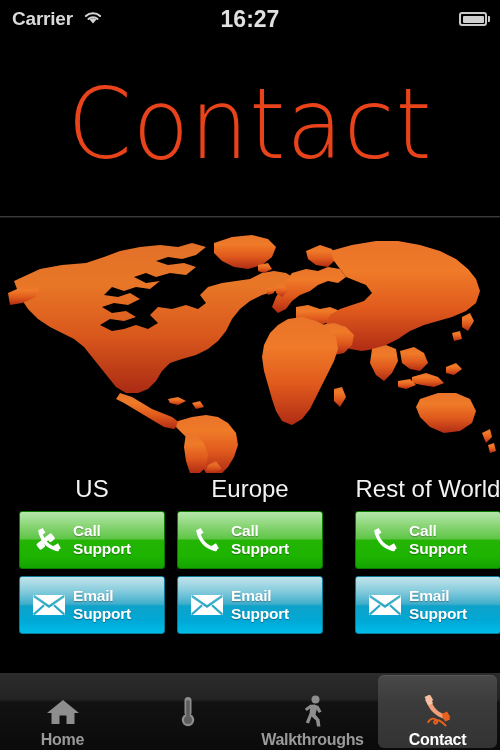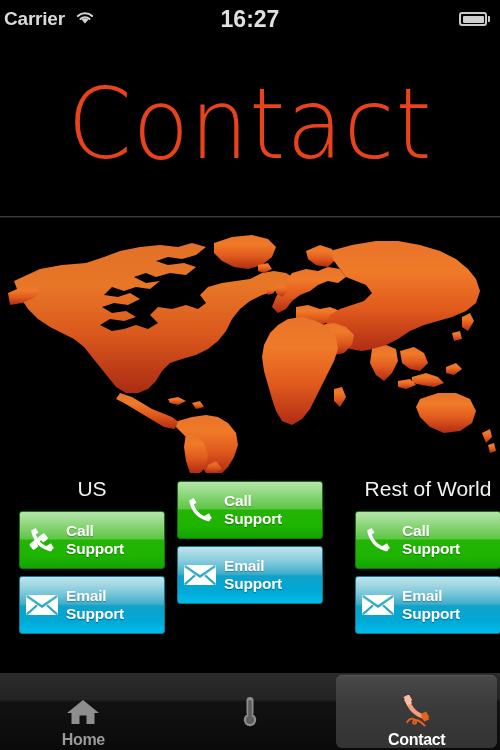--- a/index.html
+++ b/index.html
@@ -29,21 +29,21 @@
     width: 500px; height: 38px;
     background: #000;
     display: flex;
     align-items: center;
     color: #d8d8d8;
   }
   #status-left {
     display: flex;
     align-items: center;
     gap: 9px;
-    margin-left: 4px;
+    margin-left: 12px;
   }
   #carrier-label {
     font-size: 19px;
     font-weight: bold;
     color: #d9d9d9;
     letter-spacing: -0.2px;
   }
   #wifi-icon { display:block; }
   #status-time {
     position: absolute;
@@ -137,21 +137,21 @@
   }
   .region-col.c0 { left: 19px; }
   .region-col.c1 { left: 177px; }
   .region-col.c2 { left: 355px; }
 
   .region-label {
     height: 30px;
     line-height: 30px;
     text-align: center;
     color: #f2f2f2;
-    font-size: 21px;
+    font-size: 24px;
     font-family: "Liberation Sans", sans-serif;
     font-weight: normal;
     white-space: nowrap;
   }
 
   .support-btn {
     position: relative;
     display: block;
     width: 146px;
     height: 58px;
@@ -160,21 +160,21 @@
     box-sizing: border-box;
     overflow: hidden;
     cursor: pointer;
     box-shadow: 0 1px 2px rgba(0,0,0,0.8);
   }
   .support-btn .btn-inner {
     position: absolute;
     inset: 0;
     display: flex;
     align-items: center;
-    padding-left: 2px;
+    padding-left: 9px;
     box-sizing: border-box;
   }
   .btn-icon {
     width: 40px;
     flex: 0 0 40px;
     display: flex;
     align-items: center;
     justify-content: center;
   }
   .btn-text {
@@ -396,20 +396,21 @@
           <span class="btn-text">
             <span class="l1">Email</span>
             <span class="l2">Support</span>
           </span>
         </div>
         <div class="gloss"></div>
       </div>
     </div>
 
     <div class="region-col c1">
+      <div class="region-label">Europe</div>
       <div class="support-btn call-btn">
         <div class="btn-inner">
           <span class="btn-icon">
             <svg width="30" height="30" viewBox="0 0 30 30">
               <path d="M6.3 7.4 c0 0 1.9 7.0 6.0 11.1 c4.1 4.1 11.1 6.0 11.1 6.0" stroke="#ffffff" stroke-width="3.6" fill="none" stroke-linecap="round"></path>
               <path d="M4.0 5.6 l4.6 -2.7 l2.9 4.9 l-4.6 2.7 Z" fill="#ffffff"></path>
               <path d="M19.4 21.0 l4.6 -2.7 l2.9 4.9 l-4.6 2.7 Z" fill="#ffffff"></path>
             </svg>
           </span>
           <span class="btn-text">
@@ -492,20 +493,30 @@
       <div class="tab-icon">
         <svg width="26" height="34" viewBox="0 0 26 34">
           <rect x="9.5" y="2" width="7" height="19" rx="3.5" fill="#8e8e8e"></rect>
           <circle cx="13" cy="25" r="6.2" fill="#8e8e8e"></circle>
           <rect x="11.2" y="5" width="3.6" height="17" rx="1.8" fill="#5e5e5e"></rect>
           <circle cx="13" cy="25" r="4.0" fill="#5e5e5e"></circle>
         </svg>
       </div>
     </div>
 
+    <div class="tab-item">
+      <div class="tab-bg"></div>
+      <div class="tab-icon">
+        <svg width="28" height="34" viewBox="0 0 28 34">
+          <circle cx="16.5" cy="4.6" r="4.0" fill="#8e8e8e"></circle>
+          <path d="M15.5 9.5 L19.5 11.0 L22.5 16.5 L19.8 18.0 L17.6 14.6 L16.6 19.8 L20.6 24.6 L21.4 31.5 L18.0 31.5 L17.0 25.6 L12.6 21.4 L10.0 28.6 L6.8 27.4 L10.6 18.2 L11.0 13.4 L7.8 16.0 L5.8 13.8 L11.2 9.8 Z" fill="#8e8e8e"></path>
+        </svg>
+      </div>
+      <div class="tab-label">Walkthroughs</div>
+    </div>
 
     <div class="tab-item active">
       <div class="tab-bg"></div>
       <div class="tab-icon">
         <svg width="38" height="34" viewBox="0 0 38 34">
           <g transform="translate(3,0)">
             <path d="M6.0 4.0 c0 0 2.2 7.4 6.6 11.8 c4.4 4.4 11.8 6.6 11.8 6.6" stroke="#f2a07a" stroke-width="4.4" fill="none" stroke-linecap="round"></path>
             <path d="M3.0 1.8 l5.0 -2.0 l3.2 5.4 l-5.0 2.0 Z" fill="#f7c4a8" transform="translate(0,3)"></path>
             <path d="M20.0 18.2 l5.0 -2.0 l3.2 5.4 l-5.0 2.0 Z" fill="#e8621d" transform="translate(0,3)"></path>
             <path d="M2.5 2.0 l5.4 -2.6 l3.4 5.8 l-5.4 2.6 Z" fill="#f6bda0"></path>

